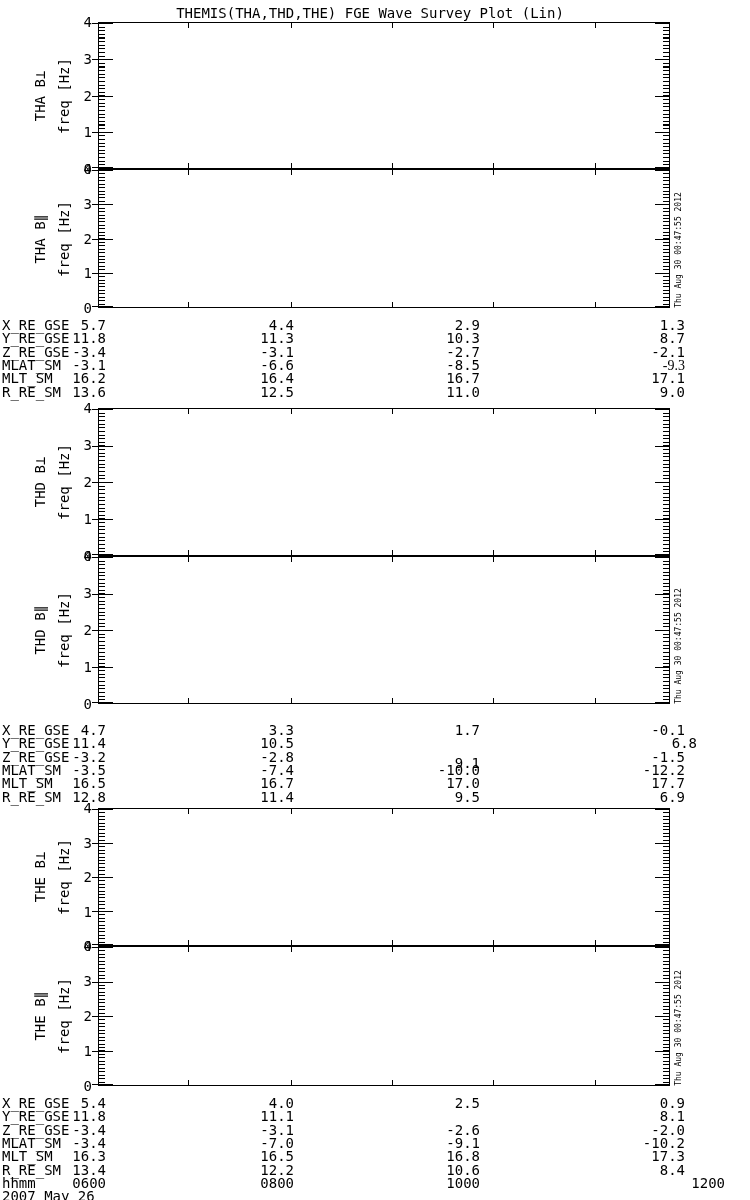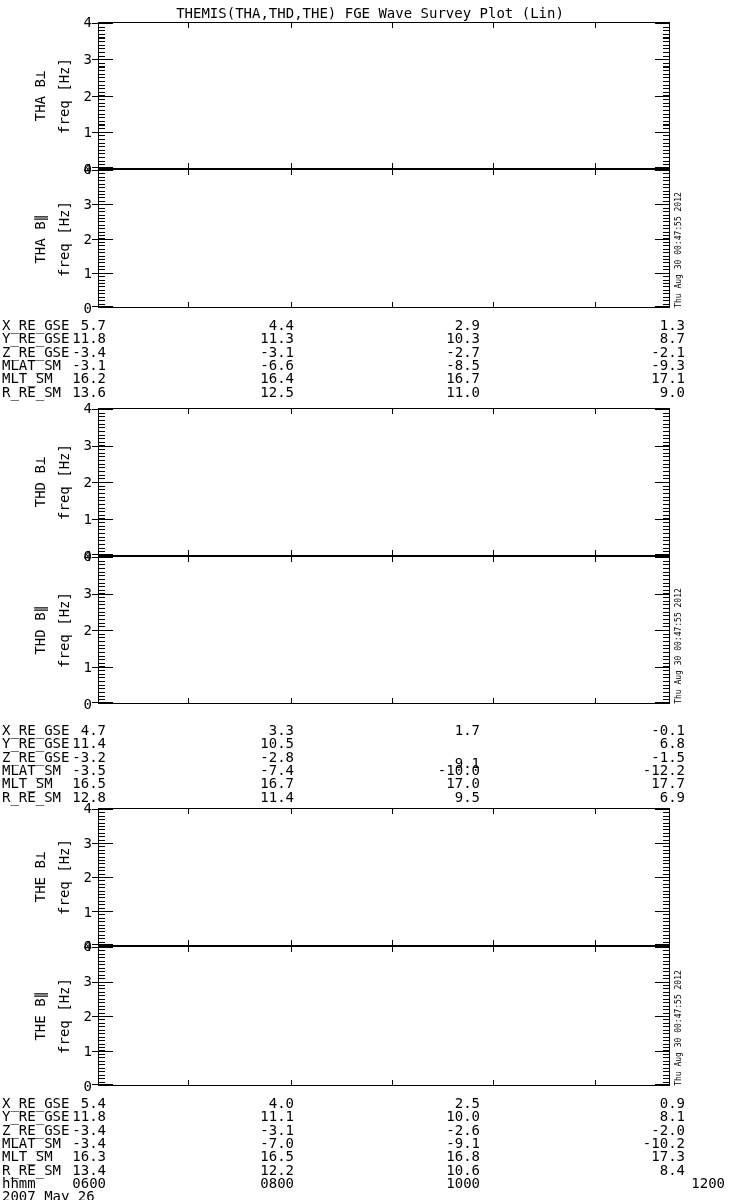--- a/index.html
+++ b/index.html
@@ -246,21 +246,21 @@
         <div class="tval" style="width: 106px;">-3.4</div>
         <div class="tval" style="width: 294px;">-3.1</div>
         <div class="tval" style="width: 480px;">-2.7</div>
         <div class="tval" style="width: 685px;">-2.1</div>
       </div>
       <div class="trow" style="top: 358.9px;">
         <div class="tlabel">MLAT_SM</div>
         <div class="tval" style="width: 106px;">-3.1</div>
         <div class="tval" style="width: 294px;">-6.6</div>
         <div class="tval" style="width: 480px;">-8.5</div>
-        <div class="tval" style="width: 685px;">-9.3</div>
+        <div class="tval" style="width: 685px; font-family: Liberation Serif, serif;">-9.3</div>
       </div>
       <div class="trow" style="top: 372.2px;">
         <div class="tlabel">MLT_SM</div>
         <div class="tval" style="width: 106px;">16.2</div>
         <div class="tval" style="width: 294px;">16.4</div>
         <div class="tval" style="width: 480px;">16.7</div>
         <div class="tval" style="width: 685px;">17.1</div>
       </div>
       <div class="trow" style="top: 385.5px;">
         <div class="tlabel">R_RE_SM</div>
@@ -276,21 +276,21 @@
         <div class="tval" style="width: 106px;">4.7</div>
         <div class="tval" style="width: 294px;">3.3</div>
         <div class="tval" style="width: 480px;">1.7</div>
         <div class="tval" style="width: 685px;">-0.1</div>
       </div>
       <div class="trow" style="top: 737.3px;">
         <div class="tlabel">Y_RE_GSE</div>
         <div class="tval" style="width: 106px;">11.4</div>
         <div class="tval" style="width: 294px;">10.5</div>
         <div class="tval" style="width: 480px; margin-top: 20px;">9.1</div>
-        <div class="tval" style="width: 685px;">6.8</div>
+        <div class="tval" style="width: 685px; padding-left: 12px;">6.8</div>
       </div>
       <div class="trow" style="top: 750.6px;">
         <div class="tlabel">Z_RE_GSE</div>
         <div class="tval" style="width: 106px;">-3.2</div>
         <div class="tval" style="width: 294px;">-2.8</div>
         <div class="tval" style="width: 685px;">-1.5</div>
       </div>
       <div class="trow" style="top: 763.9px;">
         <div class="tlabel">MLAT_SM</div>
         <div class="tval" style="width: 106px;">-3.5</div>
@@ -318,21 +318,20 @@
         <div class="tlabel">X_RE_GSE</div>
         <div class="tval" style="width: 106px;">5.4</div>
         <div class="tval" style="width: 294px;">4.0</div>
         <div class="tval" style="width: 480px;">2.5</div>
         <div class="tval" style="width: 685px;">0.9</div>
       </div>
       <div class="trow" style="top: 1110.3px;">
         <div class="tlabel">Y_RE_GSE</div>
         <div class="tval" style="width: 106px;">11.8</div>
         <div class="tval" style="width: 294px;">11.1</div>
-        <div class="tval" style="width: 480px;">10.0</div>
         <div class="tval" style="width: 685px;">8.1</div>
       </div>
       <div class="trow" style="top: 1123.6px;">
         <div class="tlabel">Z_RE_GSE</div>
         <div class="tval" style="width: 106px;">-3.4</div>
         <div class="tval" style="width: 294px;">-3.1</div>
         <div class="tval" style="width: 480px;">-2.6</div>
         <div class="tval" style="width: 685px;">-2.0</div>
       </div>
       <div class="trow" style="top: 1136.9px;">

